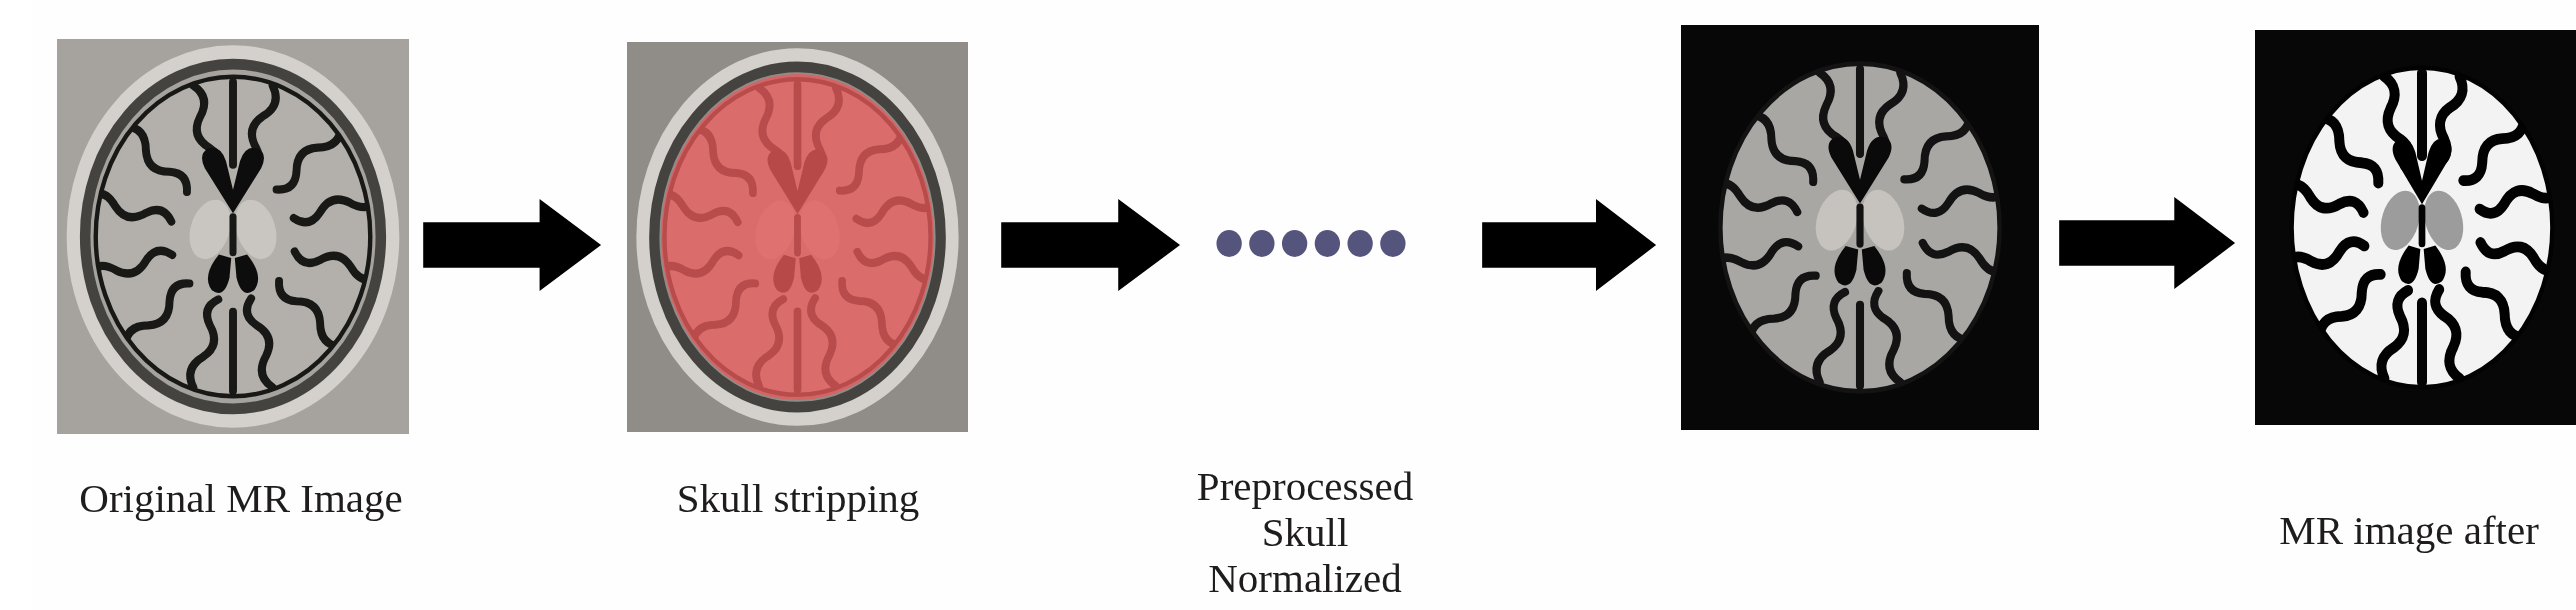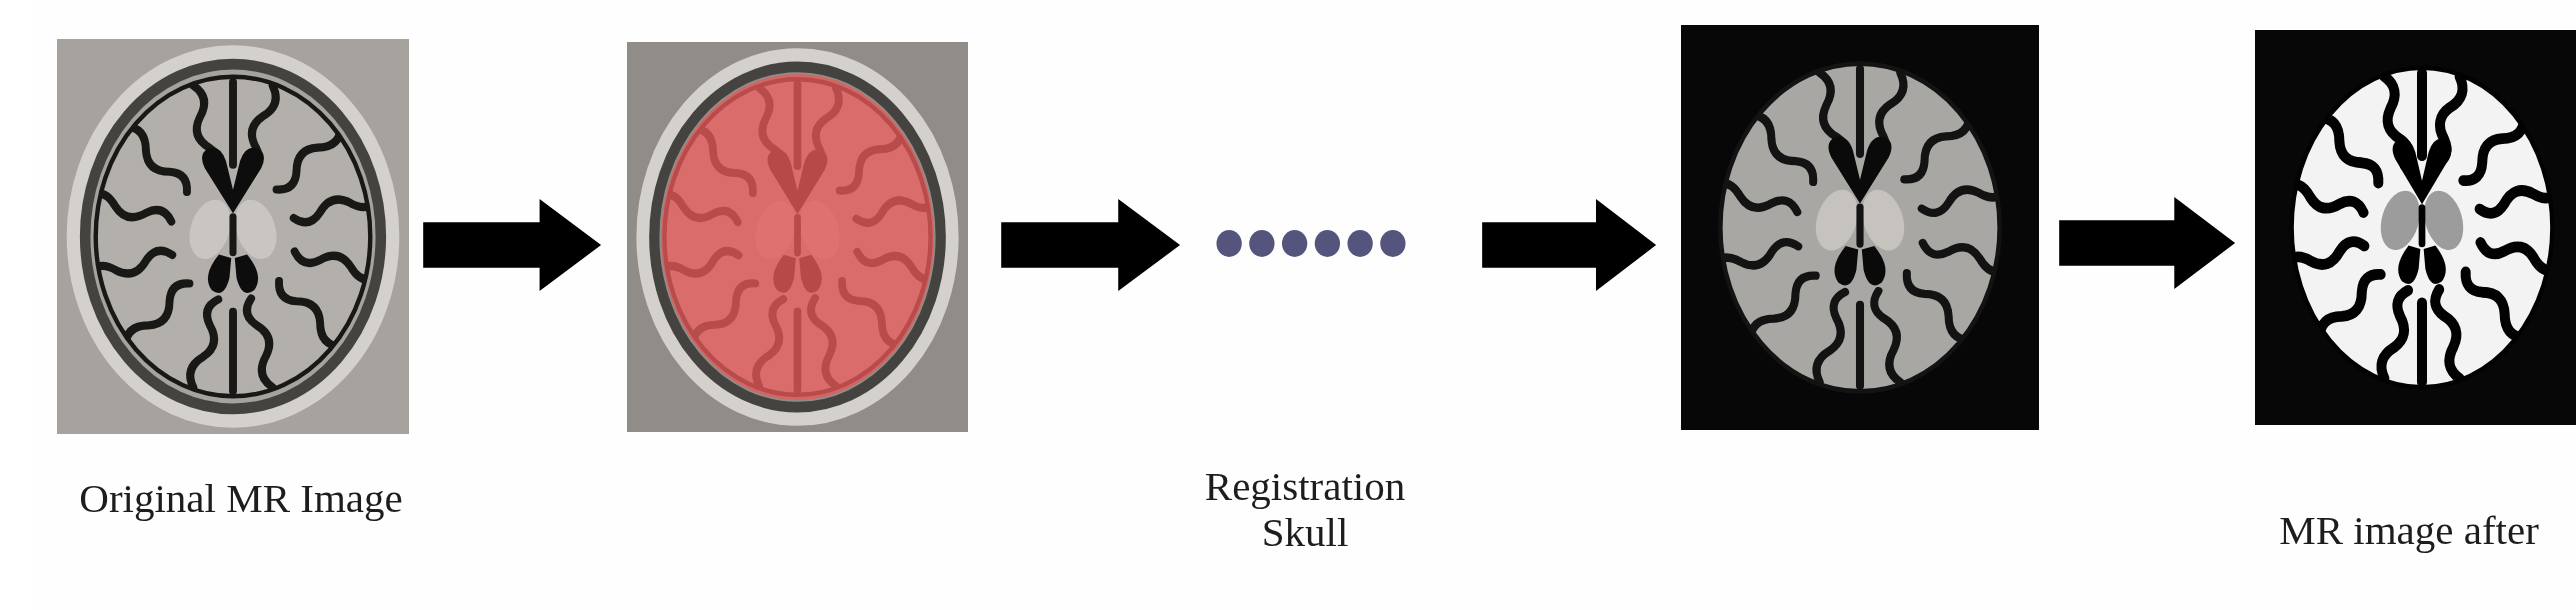--- a/index.html
+++ b/index.html
@@ -111,40 +111,42 @@
 
   <div class="panel p2">
     <svg class="pal-strip" viewBox="0 0 200 220" preserveAspectRatio="none">
       <rect class="mri-bg" width="200" height="220"></rect>
       <ellipse class="skull-ring" cx="100" cy="110" rx="90" ry="102"></ellipse>
       <ellipse class="skull-gap" cx="100" cy="110" rx="84" ry="96"></ellipse>
       <use href="#brain-core"></use>
       <ellipse class="overlay-red" cx="100" cy="110" rx="80" ry="92"></ellipse>
     </svg>
   </div>
+  <div class="label l2">Skull stripping</div>
 
   <div class="arrow a2">
     <svg viewBox="0 0 250 134" preserveAspectRatio="none">
       <use href="#block-arrow"></use>
     </svg>
   </div>
 
   <div class="dots">
     <svg viewBox="0 0 266 44">
         <ellipse cx="23" cy="22" rx="17" ry="18" class="dot"></ellipse>
         <ellipse cx="67" cy="22" rx="17" ry="18" class="dot"></ellipse>
         <ellipse cx="111" cy="22" rx="17" ry="18" class="dot"></ellipse>
         <ellipse cx="155" cy="22" rx="17" ry="18" class="dot"></ellipse>
         <ellipse cx="199" cy="22" rx="17" ry="18" class="dot"></ellipse>
         <ellipse cx="243" cy="22" rx="17" ry="18" class="dot"></ellipse>
       </svg>
   </div>
   <div class="label l3">
-    <div>Registration</div>
+    <div>Preprocessed</div>
     <div>Skull</div>
+    <div>Normalized</div>
   </div>
 
   <div class="arrow a3">
     <svg viewBox="0 0 250 134" preserveAspectRatio="none">
       <use href="#block-arrow"></use>
     </svg>
   </div>
 
   <div class="panel p4">
     <svg class="pal-dark" viewBox="0 0 200 220" preserveAspectRatio="none">

